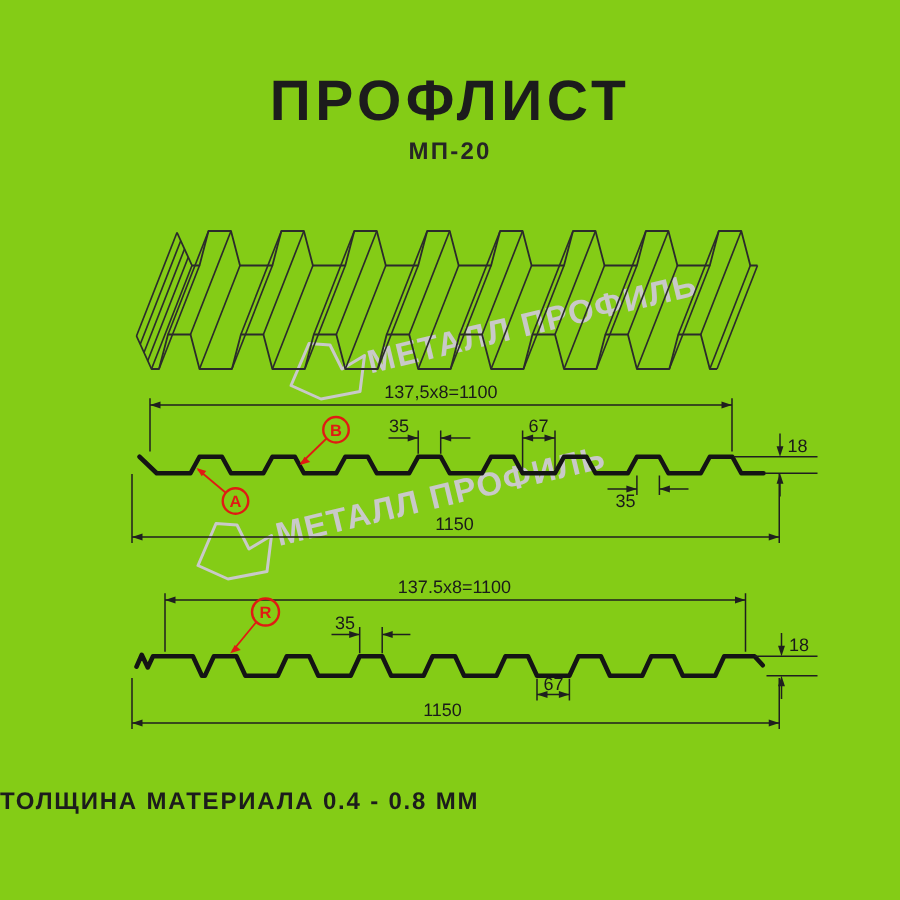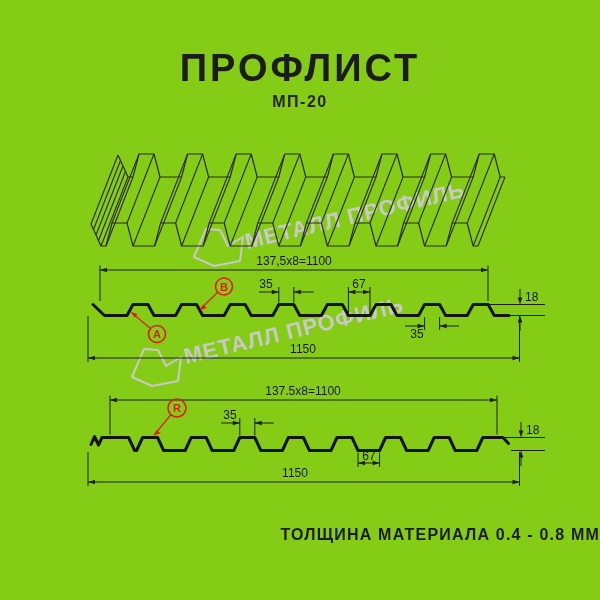--- a/index.html
+++ b/index.html
@@ -2,21 +2,21 @@
 <html><head>
 <meta charset="utf-8">
 <style>
   html,body{margin:0;padding:0;background:#ffffff;}
   .stage{position:relative;width:600px;height:600px;background:#84cc16;overflow:hidden;
          font-family:"Liberation Sans",sans-serif;}
   .title{position:absolute;left:0;top:47px;width:600px;text-align:center;
          font-size:38px;font-weight:bold;letter-spacing:3px;color:#1c1c1c;}
   .subtitle{position:absolute;left:0;top:93px;width:600px;text-align:center;
          font-size:16px;font-weight:bold;letter-spacing:1.5px;color:#262626;}
-  .footer{position:absolute;left:0;top:526px;width:600px;text-align:right;
+  .footer{position:absolute;left:0;top:526px;width:600px;text-align:left;
          font-size:16px;font-weight:bold;letter-spacing:1.2px;color:#1c1c1c;}
   svg{position:absolute;left:0;top:0;}
   .thin{stroke:#1f1f1f;stroke-width:1;fill:none;}
   .thick{stroke:#141414;stroke-width:3;fill:none;stroke-linejoin:round;stroke-linecap:round;}
   .sheet{stroke:#2b2b2b;stroke-width:1.2;fill:none;stroke-linejoin:round;}
   .sheet line{stroke:#2b2b2b;stroke-width:1.1;}
   .arr{fill:#1f1f1f;stroke:none;}
   .dim{font-family:"Liberation Sans",sans-serif;font-size:12px;fill:#1a1a1a;}
   .red{stroke:#e01b13;fill:none;stroke-width:1.6;}
   .redln{stroke:#e01b13;fill:none;stroke-width:1.2;}

